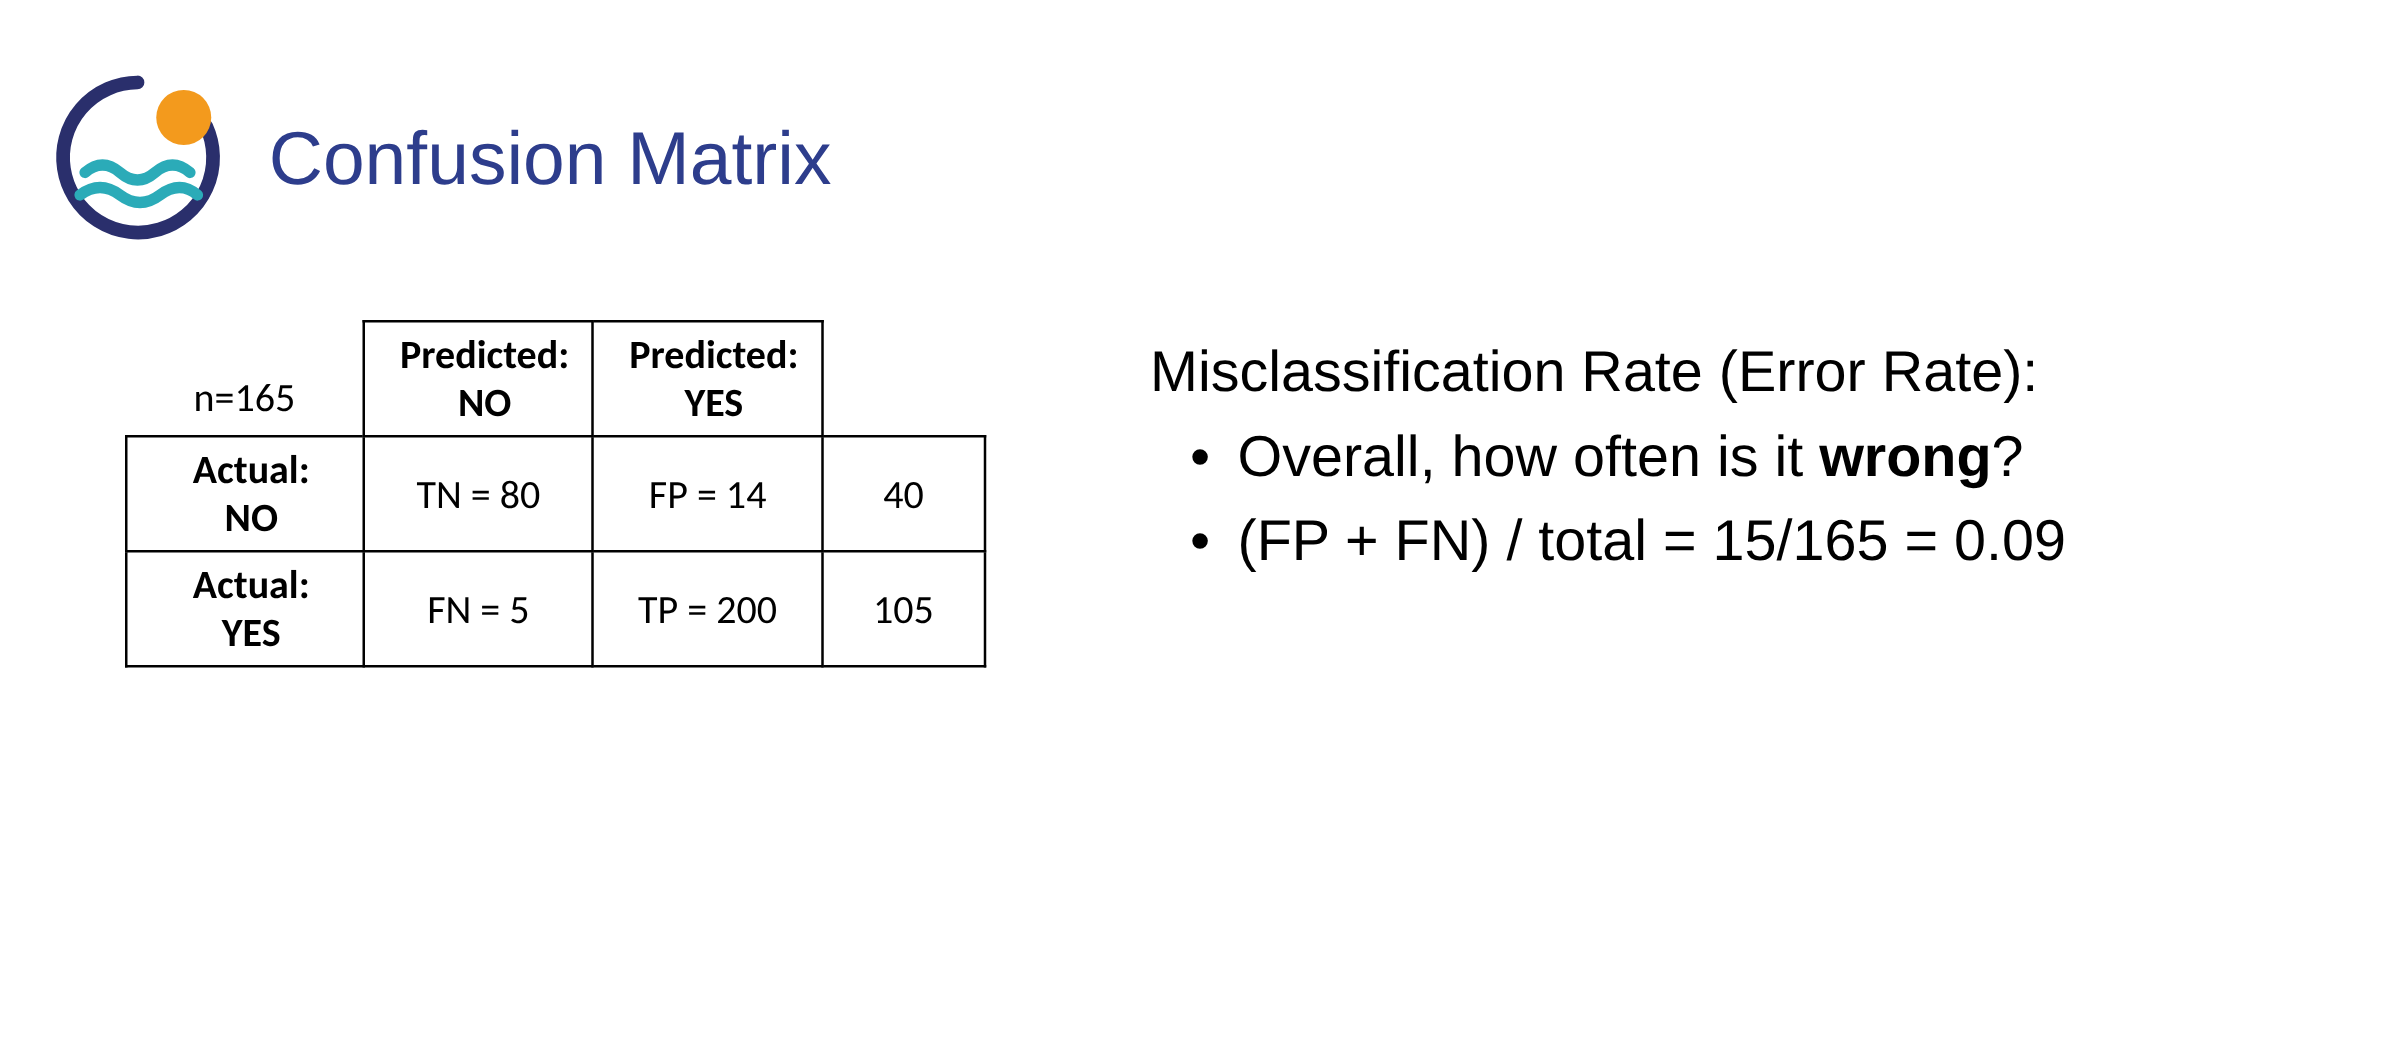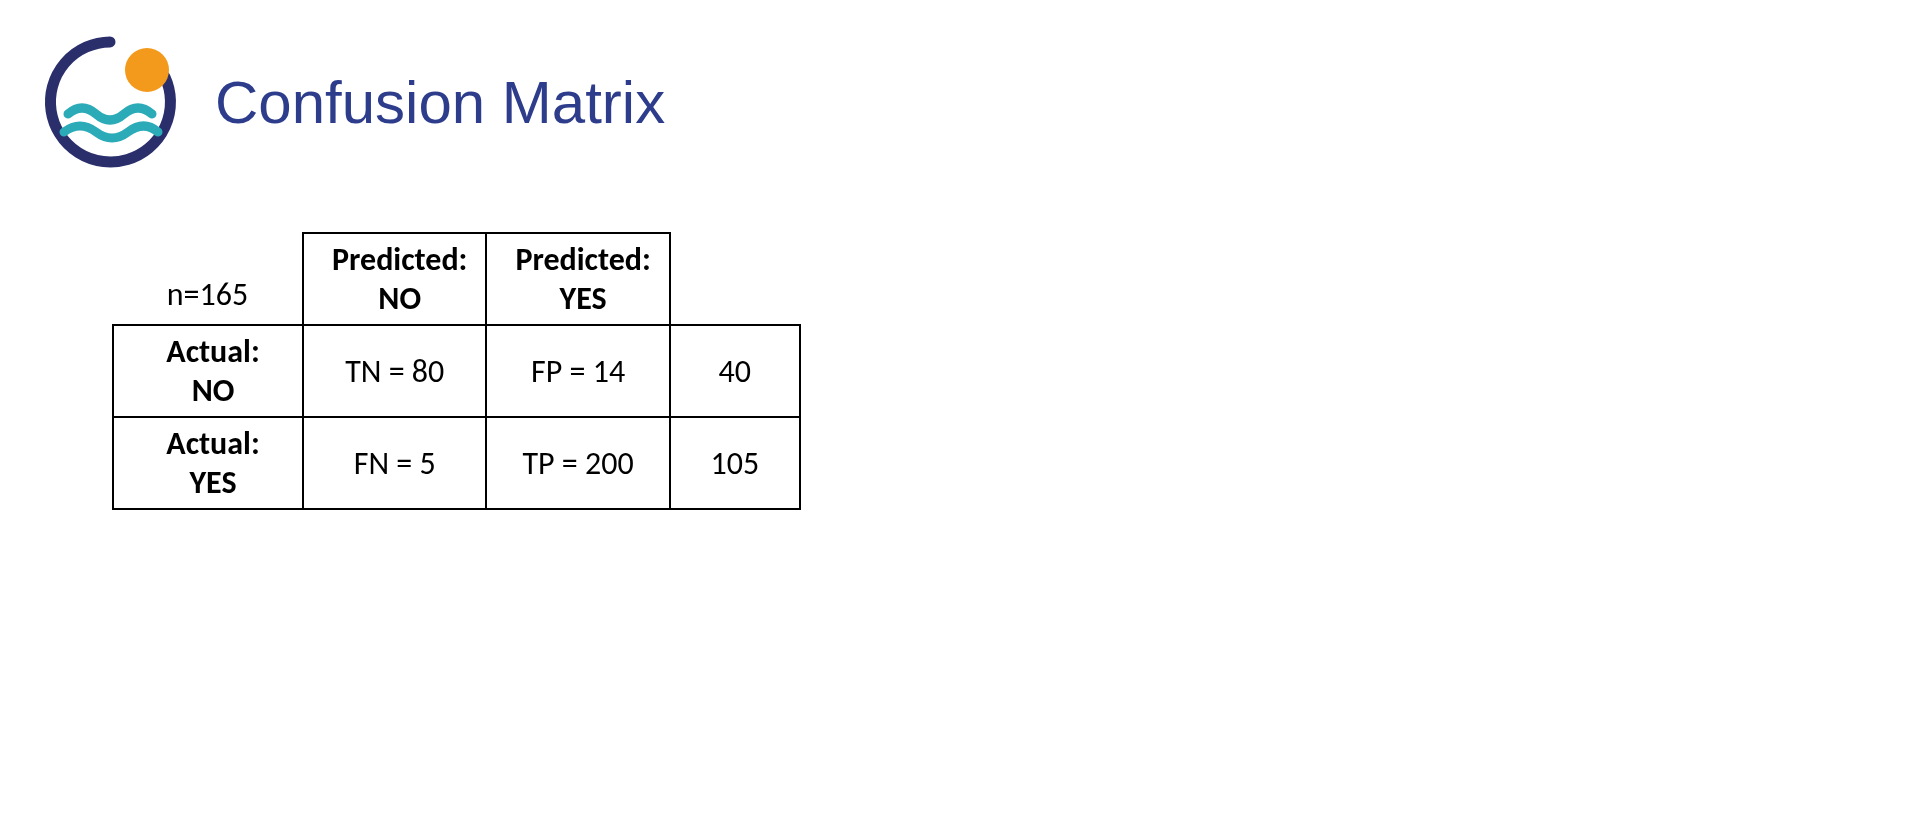--- a/index.html
+++ b/index.html
@@ -7,34 +7,34 @@
       width: 1917px;
       height: 834px;
       background: #fff;
       font-family: Arial, Helvetica, sans-serif;
       position: relative;
     }
     .header {
       display: flex;
       align-items: center;
       gap: 35px;
-      padding: 32px 0 0 40px;
+      padding: 56px 0 0 40px;
     }
     .logo { width: 140px; height: 140px; flex-shrink: 0; }
     .title {
       font-size: 60px;
       color: #2d3d8c;
       font-weight: 400;
     }
     .content {
       display: flex;
       padding: 60px 60px 0 100px;
       gap: 100px;
     }
-    .left { flex: 0 0 720px; margin-left: 12px; }
+    .left { flex: 0 0 720px; }
     .right { flex: 1; padding-top: 10px; }
     .cm-table {
       border-collapse: collapse;
       font-family: Calibri, Arial, sans-serif;
       font-size: 32px;
       color: #000;
     }
     .cm-table td {
       text-align: center;
       vertical-align: middle;
@@ -119,13 +119,20 @@
           <span>Actual:<br>YES</span>
         </td>
         <td class="br bb">FN = 5</td>
         <td class="br bb">TP = 200</td>
         <td class="br bb">105</td>
       </tr>
     </tbody>
       </table>
   </div>
 
+  <div class="right">
+    <div class="right-heading">Misclassification Rate (Error Rate):</div>
+    <ul class="bullet-list">
+      <li><span>Overall, how often is it </span><span class="bold">wrong</span><span>?</span></li>
+      <li><span>(FP + FN) / total = 15/165 = 0.09</span></li>
+    </ul>
+  </div>
 </div>
 
 </body></html>

